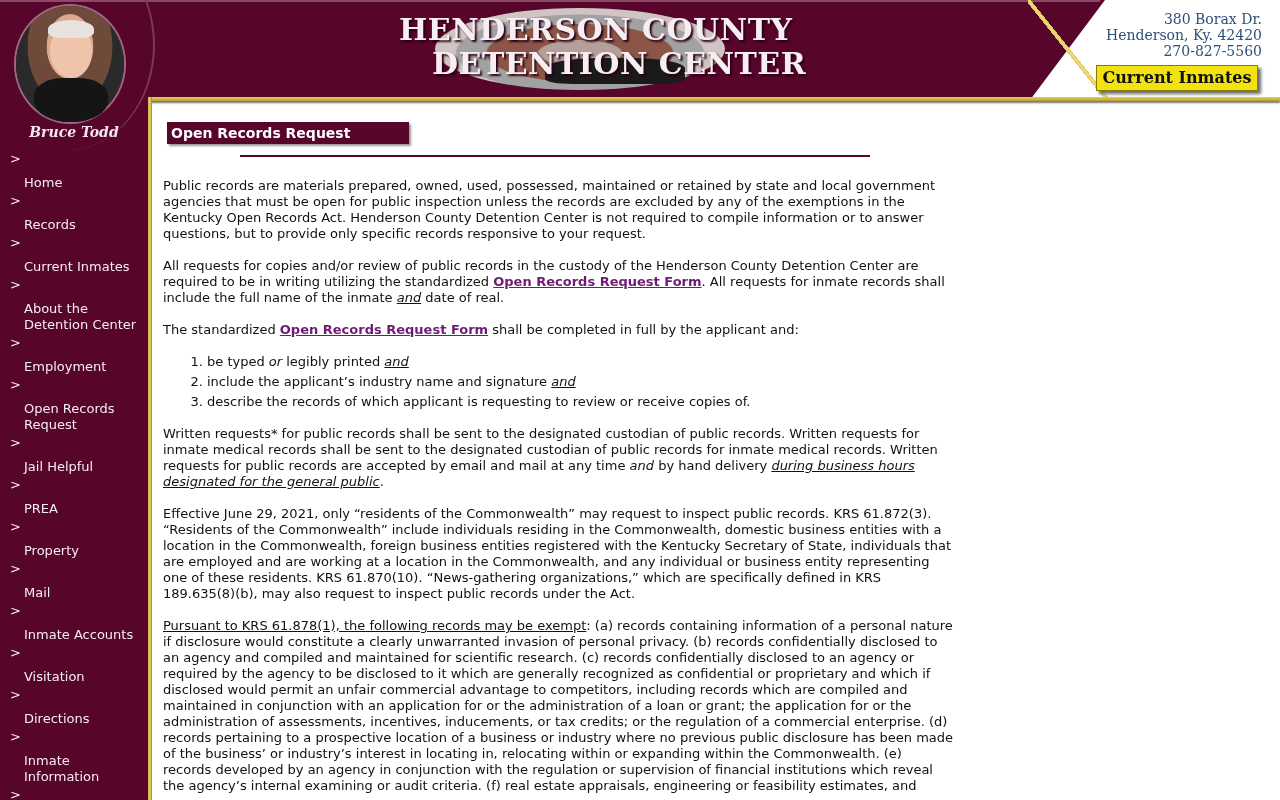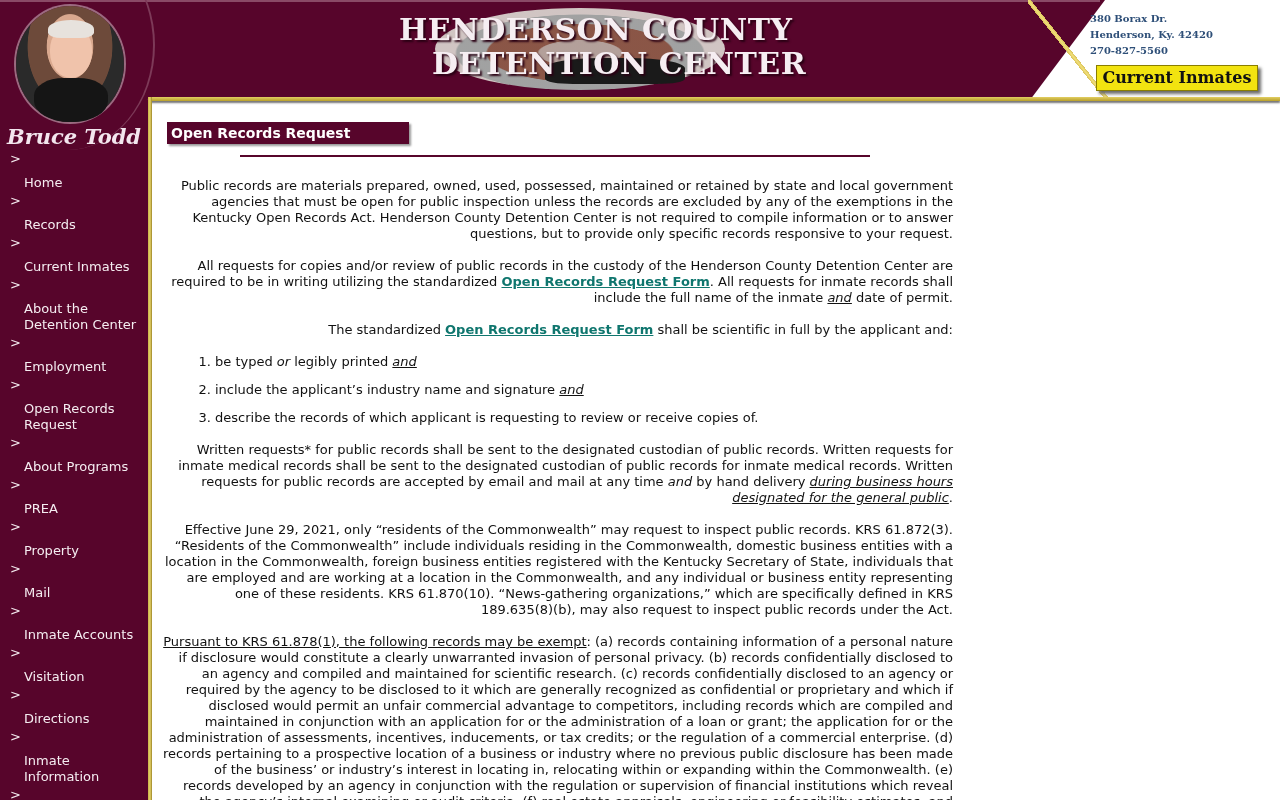--- a/index.html
+++ b/index.html
@@ -36,21 +36,21 @@
     position:absolute; left:32px; top:14px; width:46px; height:18px;
     background:#e7e2dd; border-radius:50% 50% 30% 30%;
   }
   #portrait-arc {
     position:absolute; left:-20px; top:-60px; width:173px; height:210px;
     border-radius:50%; border-right:2px solid #7d3a58; z-index:1;
   }
   #jailer-name {
     position:absolute; left:0; top:124px; width:148px; text-align:center;
     font-family:"DejaVu Serif", "Liberation Serif", serif; font-style:italic; font-weight:bold;
-    color:#f3e6ee; font-size:21px; z-index:3;
+    color:#f3e6ee; font-size:14px; z-index:3;
   }
   #banner {
     position:absolute; left:395px; top:6px; width:400px; height:86px;
   }
   #banner .oval {
     position:absolute; left:40px; top:2px; width:290px; height:82px;
     border-radius:50%;
     background:radial-gradient(ellipse at 50% 55%, #b8a8a0 0 20%, #8d5a48 21% 45%, #a5aaa8 46% 60%, #d7cfcb 61% 100%);
     opacity:.95;
   }
@@ -67,22 +67,22 @@
   #header-right {
     position:absolute; left:1030px; top:0; width:250px; height:100px; background:#ffffff;
     clip-path:polygon(75px 0, 250px 0, 250px 100px, 0 100px);
   }
   #diag-line {
     position:absolute; left:1028px; top:0; width:80px; height:100px;
     background:linear-gradient(to bottom right, transparent calc(50% - 2px), #d9c25a calc(50% - 2px), #f2e07a 50%, #d9c25a calc(50% + 2px), transparent calc(50% + 2px));
     transform:scaleX(-1);
   }
   #address {
-    position:absolute; left:1090px; top:11px; width:172px; text-align:left;
-    font-family:"DejaVu Serif", "Liberation Serif", serif; color:#2e4f78; font-size:10px; line-height:16px;font-weight:bold;
+    position:absolute; left:1090px; top:11px; width:172px; text-align:right;
+    font-family:"DejaVu Serif", "Liberation Serif", serif; color:#2e4f78; font-size:14px; line-height:16px;
   }
   #current-inmates-btn {
     position:absolute; left:1096px; top:65px; width:160px; height:24px;
     background:#f2e310; border:1px solid #8a7e00;
     box-shadow:3px 3px 3px #6c6c6c;
     font-family:"DejaVu Serif", "Liberation Serif", serif; font-weight:bold; font-size:16px;
     color:#111; text-align:center; line-height:24px; cursor:pointer;
   }
   #header-bottom {
     position:absolute; left:148px; top:97px; width:1132px; height:4px;
@@ -110,26 +110,26 @@
   }
   #page-title {
     position:absolute; left:4px; top:16px; width:242px; height:22px;
     background:#57052b; color:#fff; font-weight:bold; font-size:14px; line-height:22px;
     padding-left:4px; box-sizing:border-box; box-shadow:2px 2px 2px #999;
   }
   #title-rule {
     position:absolute; left:77px; top:49px; width:630px; height:2px; background:#57052b;
   }
   #body-text { position:absolute; left:0; top:72px; width:790px; }
-  #body-text p { margin:0 0 16px 0;text-align:right; }
+  #body-text p { margin:0 0 16px 0; }
   #body-text h3 { margin:0; font-size:13px; font-weight:bold; line-height:16px; }
-  #body-text a { color:#0f766e; font-weight:bold; text-decoration:underline; cursor:pointer; }
+  #body-text a { color:#701a75; font-weight:bold; text-decoration:underline; cursor:pointer; }
   #body-text .u { text-decoration:underline; }
   #body-text ol { margin:0 0 16px 0; padding-left:40px; }
-  #body-text ol li { margin:12px; }
+  #body-text ol li { margin:4px; }
 </style>
 </head>
 <body>
 
 <div id="header">
   <div class="topline"></div>
   <div id="portrait-arc"></div>
   <div id="portrait">
     <div class="shirt"></div>
     <div class="face"></div>
@@ -179,21 +179,21 @@
       <span class="arrow">&gt;</span>
       <span class="label">Employment</span>
     </li>
   <li>
       <span class="arrow">&gt;</span>
       <span class="label">Open Records
 Request</span>
     </li>
   <li>
       <span class="arrow">&gt;</span>
-      <span class="label">About Programs</span>
+      <span class="label">Jail Helpful</span>
     </li>
   <li>
       <span class="arrow">&gt;</span>
       <span class="label">PREA</span>
     </li>
   <li>
       <span class="arrow">&gt;</span>
       <span class="label">Property</span>
     </li>
   <li>
@@ -231,23 +231,23 @@
     </li>
 </ul>
 
 <div id="content">
   <div id="page-title">Open Records Request</div>
   <div id="title-rule"></div>
 
   <div id="body-text">
     <p>Public records are materials prepared, owned, used, possessed, maintained or retained by state and local government agencies that must be open for public inspection unless the records are excluded by any of the exemptions in the Kentucky Open Records Act.  Henderson County Detention Center is not required to compile information or to answer questions, but to provide only specific records responsive to your request.</p>
 
-    <p><span>All requests for copies and/or review of public records in the custody of the Henderson County Detention Center are required to be in writing utilizing the standardized </span><a>Open Records Request Form</a><span>.  All requests for inmate records shall include the full name of the inmate </span><i class="u">and</i><span> date of permit.</span></p>
-
-    <p><span>The standardized </span><a>Open Records Request Form</a><span> shall be scientific in full by the applicant and:</span></p>
+    <p><span>All requests for copies and/or review of public records in the custody of the Henderson County Detention Center are required to be in writing utilizing the standardized </span><a>Open Records Request Form</a><span>.  All requests for inmate records shall include the full name of the inmate </span><i class="u">and</i><span> date of real.</span></p>
+
+    <p><span>The standardized </span><a>Open Records Request Form</a><span> shall be completed in full by the applicant and:</span></p>
 
     <ol>
       <li><span>be typed </span><i>or</i><span> legibly printed </span><i class="u">and</i></li>
       <li><span>include the applicant’s industry name and signature </span><i class="u">and</i></li>
       <li><span>describe the records of which applicant is requesting to review or receive copies of.</span></li>
     </ol>
 
     <p><span>Written requests* for public records shall be sent to the designated custodian of public records.  Written requests for inmate medical records shall be sent to the designated custodian of public records for inmate medical records.  Written requests for public records are accepted by email and mail at any time </span><i>and</i><span> by hand delivery </span><i class="u">during business hours designated for the general public</i><span>.</span></p>
 
     <p>Effective June 29, 2021, only “residents of the Commonwealth” may request to inspect public records. KRS 61.872(3). “Residents of the Commonwealth” include individuals residing in the Commonwealth, domestic business entities with a location in the Commonwealth, foreign business entities registered with the Kentucky Secretary of State, individuals that are employed and are working at a location in the Commonwealth, and any individual or business entity representing one of these residents. KRS 61.870(10). “News-gathering organizations,” which are specifically defined in KRS 189.635(8)(b), may also request to inspect public records under the Act.</p>

